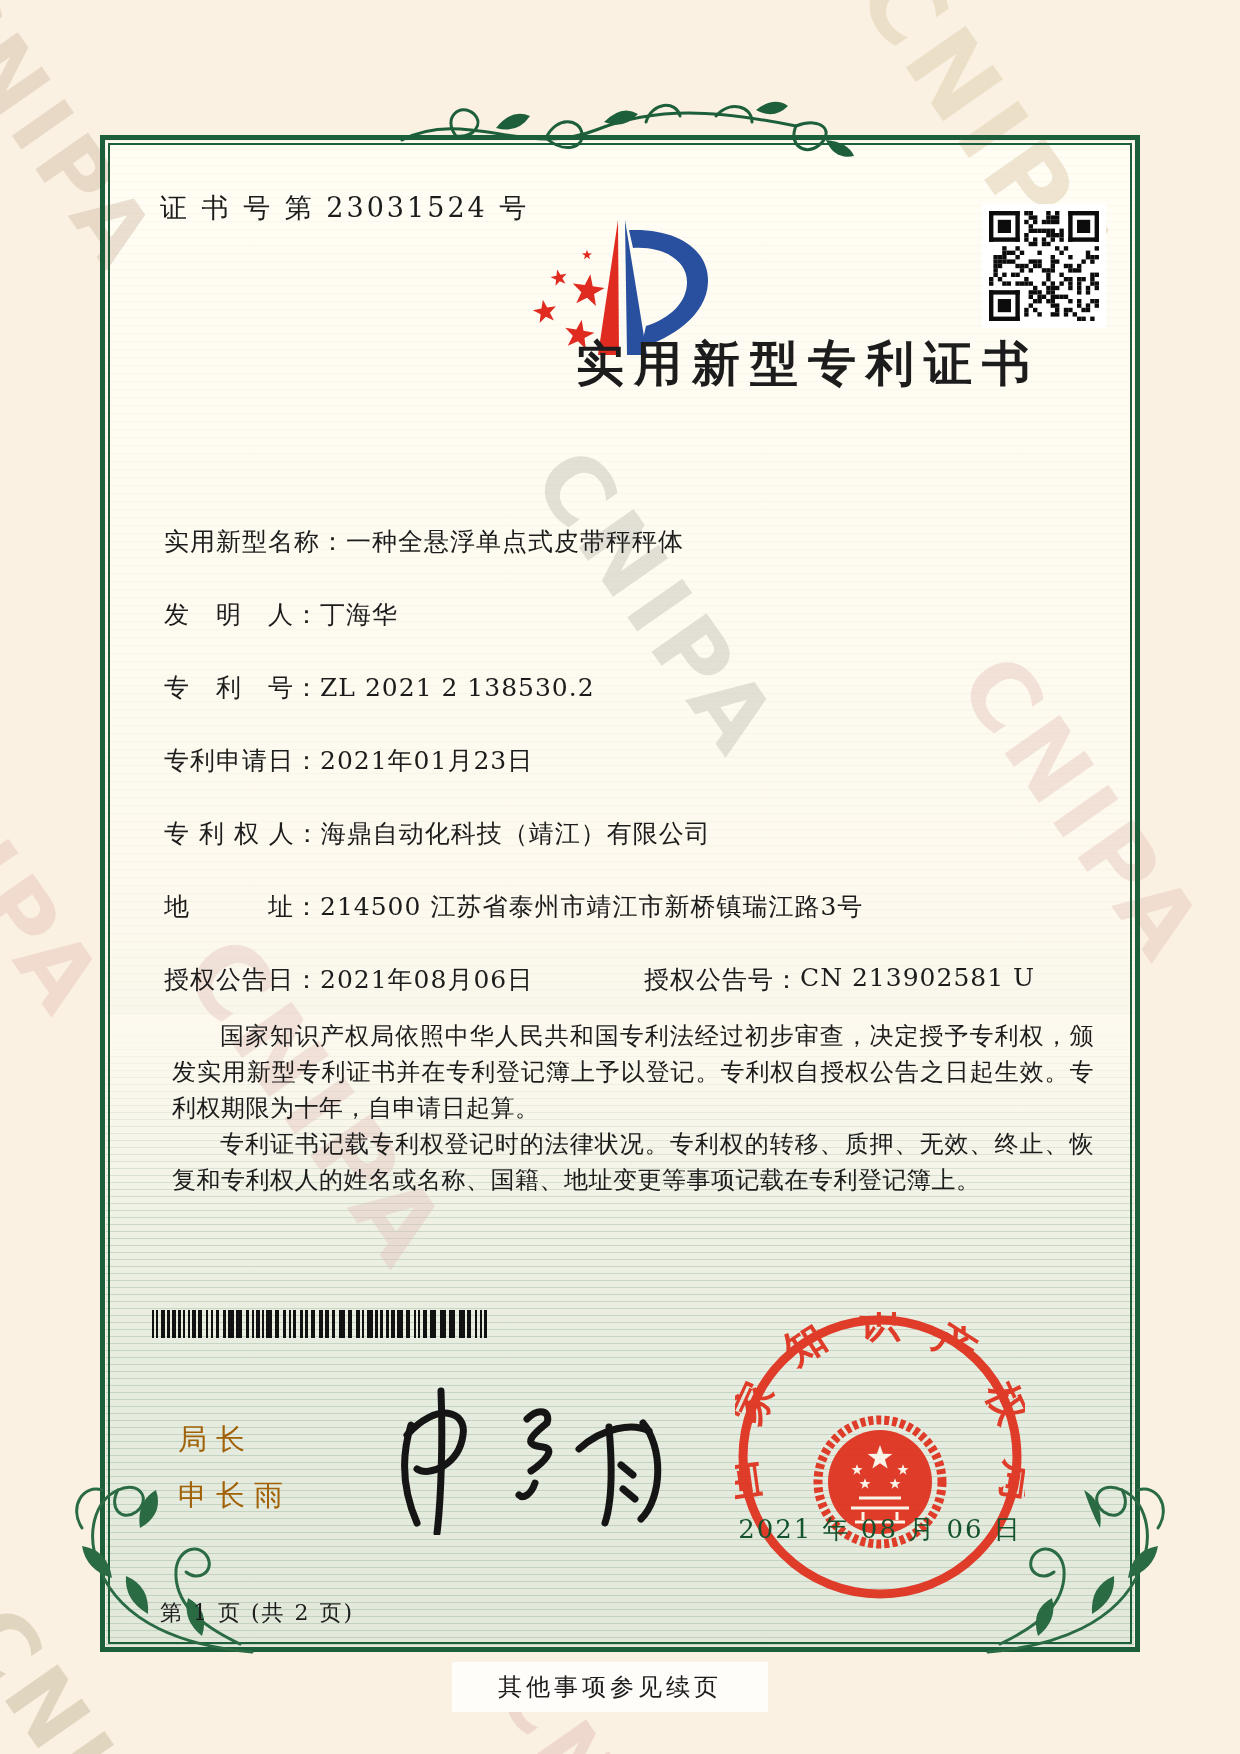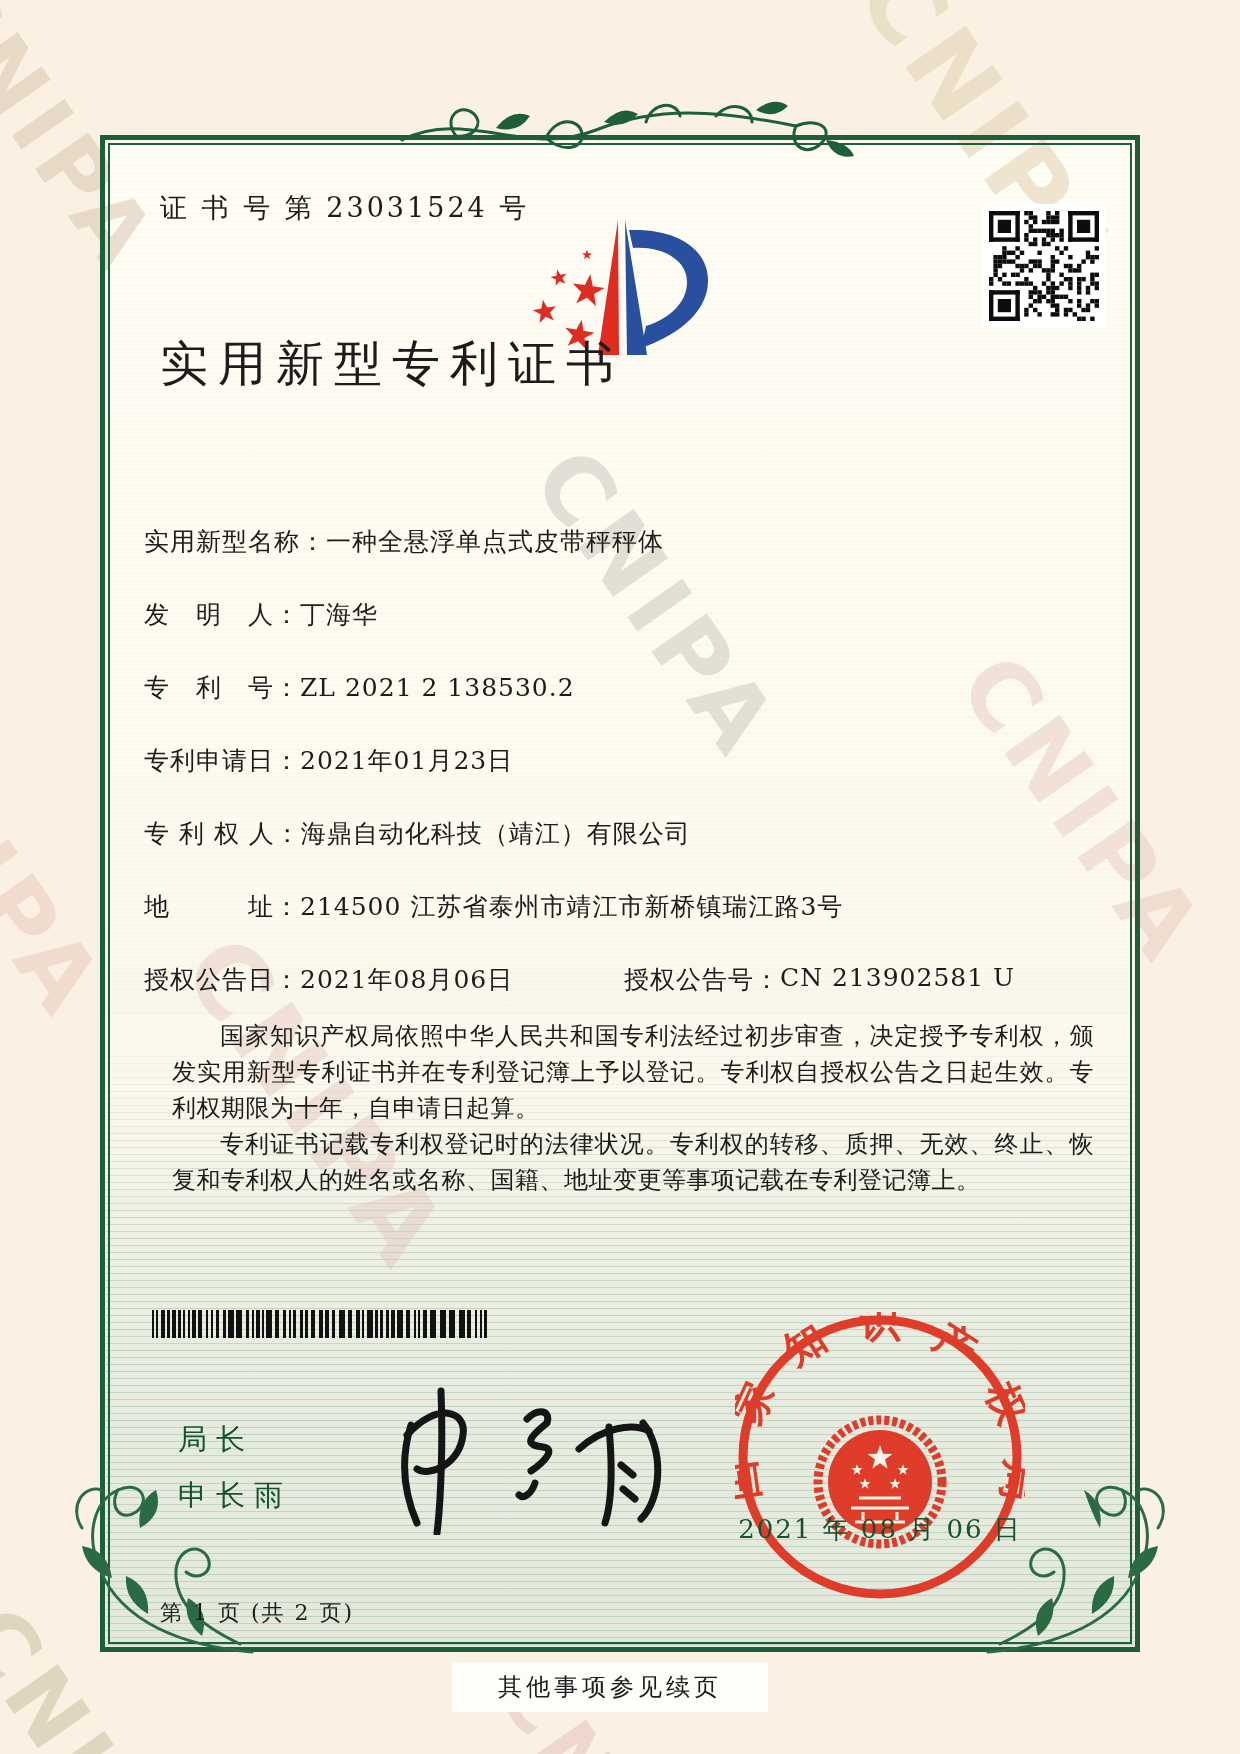--- a/index.html
+++ b/index.html
@@ -46,40 +46,40 @@
     position:absolute; left:160px; top:190px; z-index:5;
     font-size:27px; letter-spacing:3px;
   }
   .logo{position:absolute; left:495px; top:178px; z-index:5;}
   .qr-box{
     position:absolute; left:982px; top:204px; width:124px; height:124px;
     background:#fff; z-index:5; display:flex; align-items:center; justify-content:center;
   }
   .title{
     position:absolute; left:160px; top:332px; width:880px; z-index:5;
-    text-align:left; font-size:48px; font-weight:normal; letter-spacing:10px;
-  }
-  
-  .fields{position:absolute; left:144px; top:505px; width:900px; z-index:5;}
+    text-align:right; font-size:48px; font-weight:bold; letter-spacing:10px;
+  }
+  
+  .fields{position:absolute; left:164px; top:505px; width:900px; z-index:5;}
   .frow{height:73px; display:flex; align-items:center; font-size:25px; position:relative;}
   .frow .lab{white-space:pre; letter-spacing:1px;}
   .frow .val{letter-spacing:1px;}
   .frow .pair2{position:absolute; left:480px; display:flex;}
   
   .body-text{
     position:absolute; left:172px; top:1018px; width:922px; z-index:5;
     font-size:24px; line-height:36px; text-align:justify; letter-spacing:0.5px;
   }
   .body-text p{margin:0; text-indent:2em;}
   
   .barcode{position:absolute; left:152px; top:1310px; z-index:5;}
   
   .officer{
     position:absolute; left:178px; top:1420px; z-index:5;
-    font-family:"DejaVu Sans","Liberation Sans",sans-serif; font-size:29px; letter-spacing:9px; color:#14532d;
+    font-family:"DejaVu Sans","Liberation Sans",sans-serif; font-size:29px; letter-spacing:9px; color:#a16207;
   }
   .officer div{margin-bottom:16px;}
   .signature{position:absolute; left:375px; top:1385px; z-index:6;}
   
   .seal{position:absolute; left:735px; top:1312px; z-index:7;}
   .seal-date{
     position:absolute; left:720px; top:1512px; width:320px; z-index:8;
     text-align:center; font-size:26px; letter-spacing:2px; color:#14532d;
   }
   

